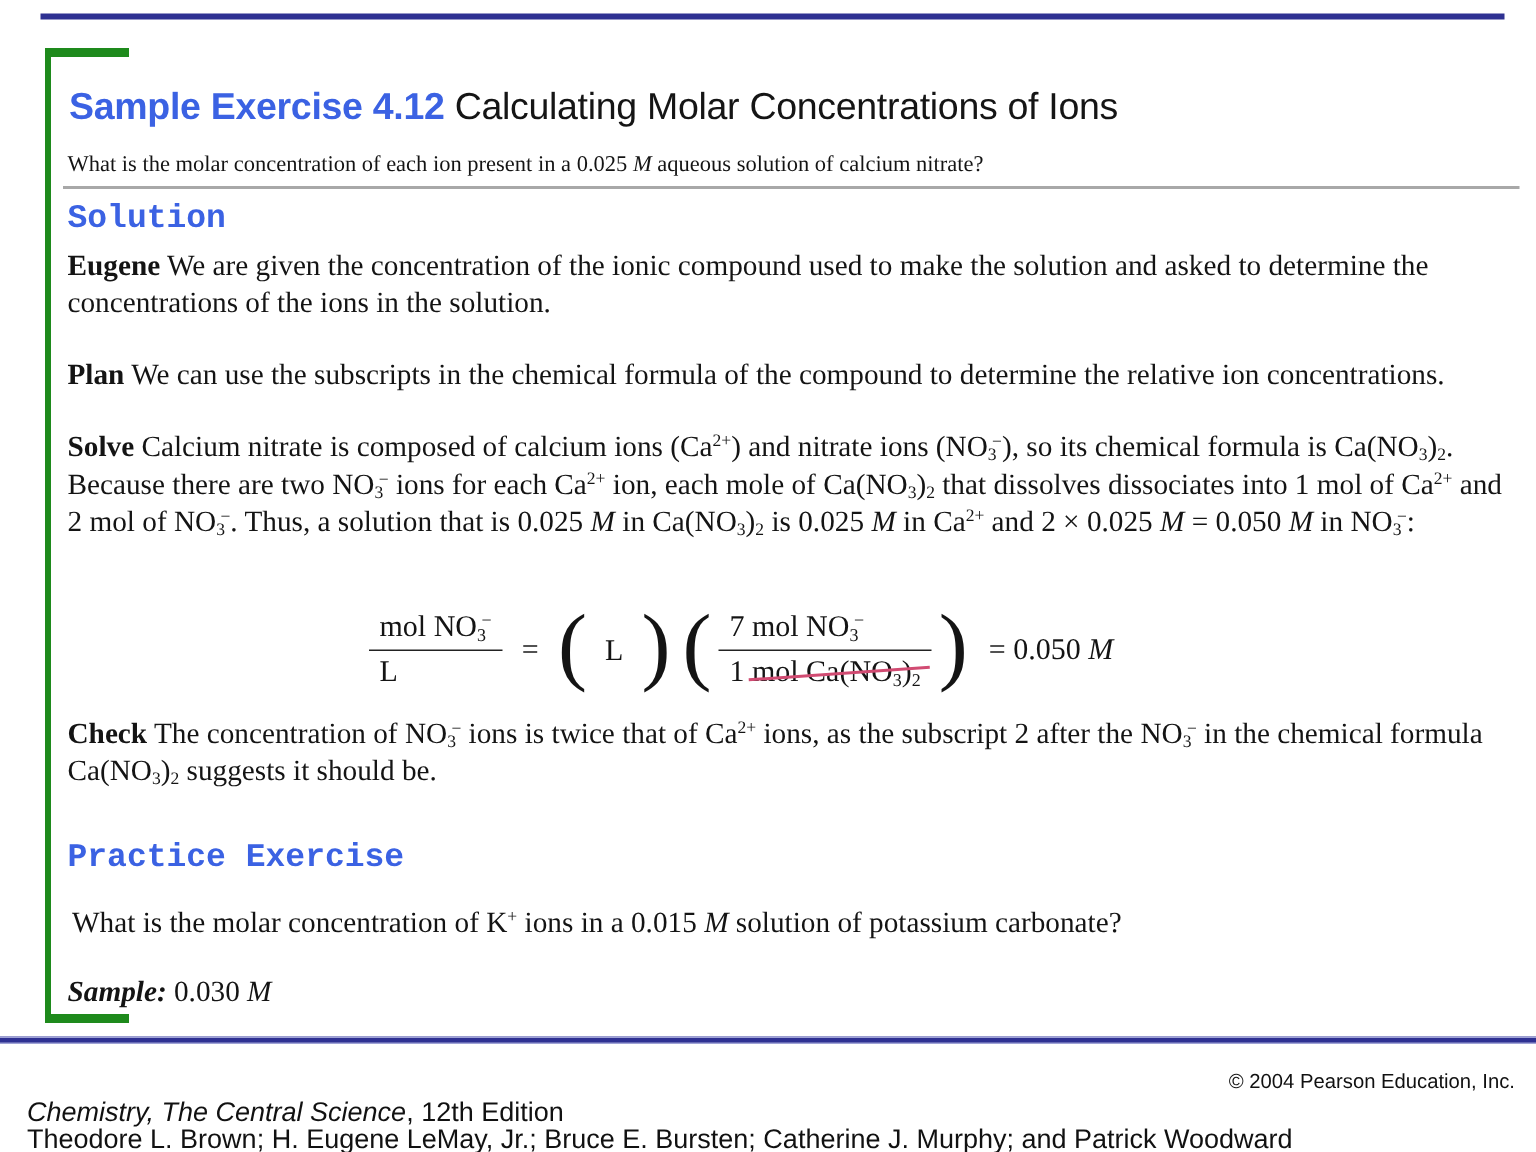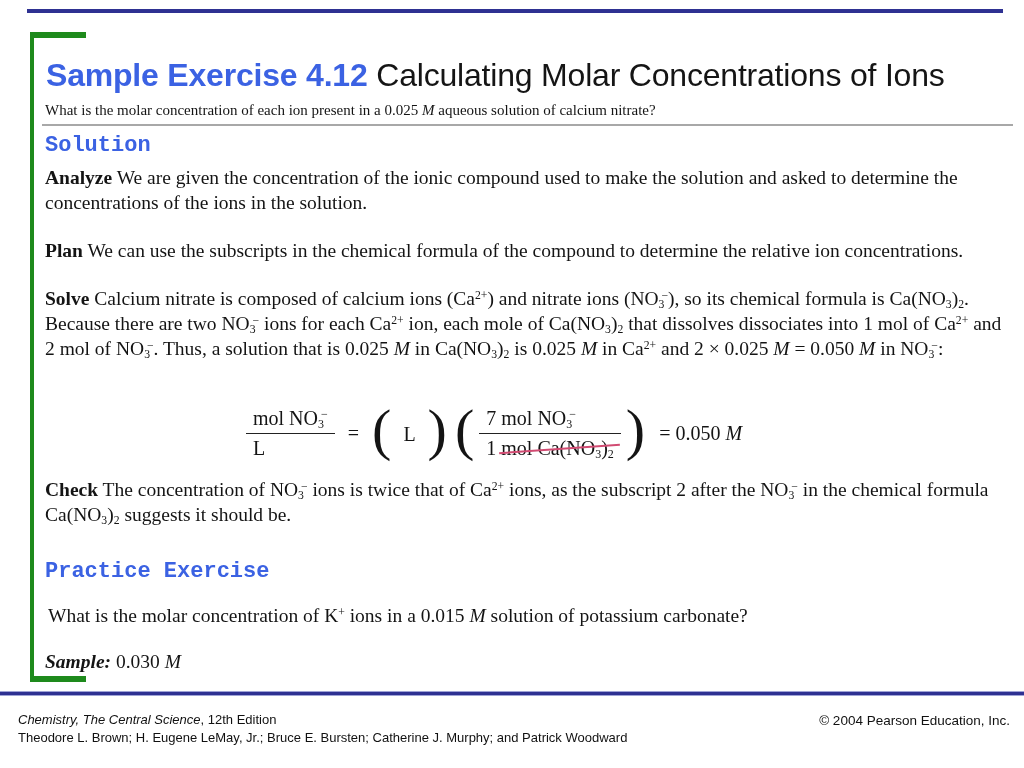--- a/index.html
+++ b/index.html
@@ -21,21 +21,21 @@
   
   .top-rule{left:27px;top:9px;width:976px;height:4px;background:var(--rule-navy);}
   .bracket-vert{left:30px;top:32px;width:4px;height:650px;background:var(--bracket-green);}
   .bracket-top{left:30px;top:32px;width:56px;height:6px;background:var(--bracket-green);}
   .bracket-bottom{left:30px;top:676px;width:56px;height:6px;background:var(--bracket-green);}
   .rule-gray{left:42px;top:124px;width:971px;height:2px;background:var(--rule-gray);}
   .bottom-rule{left:0;top:691px;width:1024px;height:5px;background:var(--rule-navy);
     border-top:1px solid #9FA3D6;border-bottom:1px solid #9FA3D6;}
 
   
-  .title{left:46px;top:57px;font-family:"Liberation Sans",sans-serif;font-size:32px;white-space:nowrap;letter-spacing:-0.2px;}
+  .title{left:46px;top:57px;font-family:"Liberation Sans",sans-serif;font-size:25px;white-space:nowrap;letter-spacing:-0.2px;}
   .title .prefix{color:var(--accent-blue);font-weight:bold;}
   .title .rest{color:#151515;font-weight:400;}
 
   
   .h-blue{font-family:Liberation Mono, monospace;font-weight:bold;font-size:22px;color:var(--accent-blue);white-space:nowrap;}
   .head-solution{left:45px;top:133px;}
   .head-practice{left:45px;top:559px;}
 
   
   .question{left:45px;top:102px;font-size:15px;white-space:nowrap;}
@@ -63,40 +63,40 @@
   .eqsign{margin:0 9px;}
   .paren{font-size:58px;font-weight:300;line-height:0.8;position:relative;top:-3px;}
   .paren.open{margin:0 1px 0 4px;}
   .paren.close{margin:0 4px 0 1px;}
   .result{margin-left:10px;white-space:nowrap;}
   .cancel{position:relative;white-space:nowrap;display:inline-block;}
   .cancel::after{content:"";position:absolute;left:-2px;right:-6px;top:46%;height:0;
     border-top:2.4px solid var(--cancel-pink);transform:rotate(-4deg);}
 
   
-  .footer-left{left:18px;top:711px;font-family:"Liberation Sans",sans-serif;font-size:13px;line-height:18px;color:#111;white-space:nowrap;}
+  .footer-left{left:18px;top:732px;font-family:"Liberation Sans",sans-serif;font-size:18px;line-height:18px;color:#111;white-space:nowrap;}
   .footer-right{right:14px;top:713px;font-family:"Liberation Sans",sans-serif;font-size:13.5px;color:#111;white-space:nowrap;}
 </style>
 </head>
 <body>
 
 <div class="abs top-rule"></div>
 <div class="abs bracket-vert"></div>
 <div class="abs bracket-top"></div>
 <div class="abs bracket-bottom"></div>
 
 <div class="abs title"><span class="prefix">Sample Exercise 4.12</span><span class="rest"> Calculating Molar Concentrations of Ions</span></div>
 
 <div class="abs question"><span>What is the molar concentration of each ion present in a 0.025 </span><span class="i">M</span><span> aqueous solution of calcium nitrate?</span></div>
 
 <div class="abs rule-gray"></div>
 
 <div class="abs h-blue head-solution">Solution</div>
 
-<div class="abs para p-analyze"><span class="b">Analyze</span><span> We are given the concentration of the ionic compound used to make the solution and asked to determine the concentrations of the ions in the solution.</span></div>
+<div class="abs para p-analyze"><span class="b">Eugene</span><span> We are given the concentration of the ionic compound used to make the solution and asked to determine the concentrations of the ions in the solution.</span></div>
 <div class="abs para p-plan"><span class="b">Plan</span><span> We can use the subscripts in the chemical formula of the compound to determine the relative ion concentrations.</span></div>
 <div class="abs para p-solve"><span class="b">Solve</span><span> Calcium nitrate is composed of calcium ions (Ca</span><span class="sup">2+</span><span>) and nitrate ions (NO</span><span class="sub">3</span><span class="sup supm">−</span><span>), so its chemical formula is Ca(NO</span><span class="sub">3</span><span>)</span><span class="sub">2</span><span>. Because there are two NO</span><span class="sub">3</span><span class="sup supm">−</span><span> ions for each Ca</span><span class="sup">2+</span><span> ion, each mole of Ca(NO</span><span class="sub">3</span><span>)</span><span class="sub">2</span><span> that dissolves dissociates into 1 mol of Ca</span><span class="sup">2+</span><span> and 2 mol of NO</span><span class="sub">3</span><span class="sup supm">−</span><span>. Thus, a solution that is 0.025 </span><span class="i">M</span><span> in Ca(NO</span><span class="sub">3</span><span>)</span><span class="sub">2</span><span> is 0.025 </span><span class="i">M</span><span> in Ca</span><span class="sup">2+</span><span> and 2 × 0.025 </span><span class="i">M</span><span> = 0.050 </span><span class="i">M</span><span> in NO</span><span class="sub">3</span><span class="sup supm">−</span><span>:</span></div>
 
 <div class="abs equation">
   <span class="frac">
       <span class="num"><span>mol NO</span><span class="sub">3</span><span class="sup supm">−</span></span>
       <span class="den"><span>L</span></span>
     </span>
   <span class="eqsign">=</span>
   <span class="paren open">(</span>

